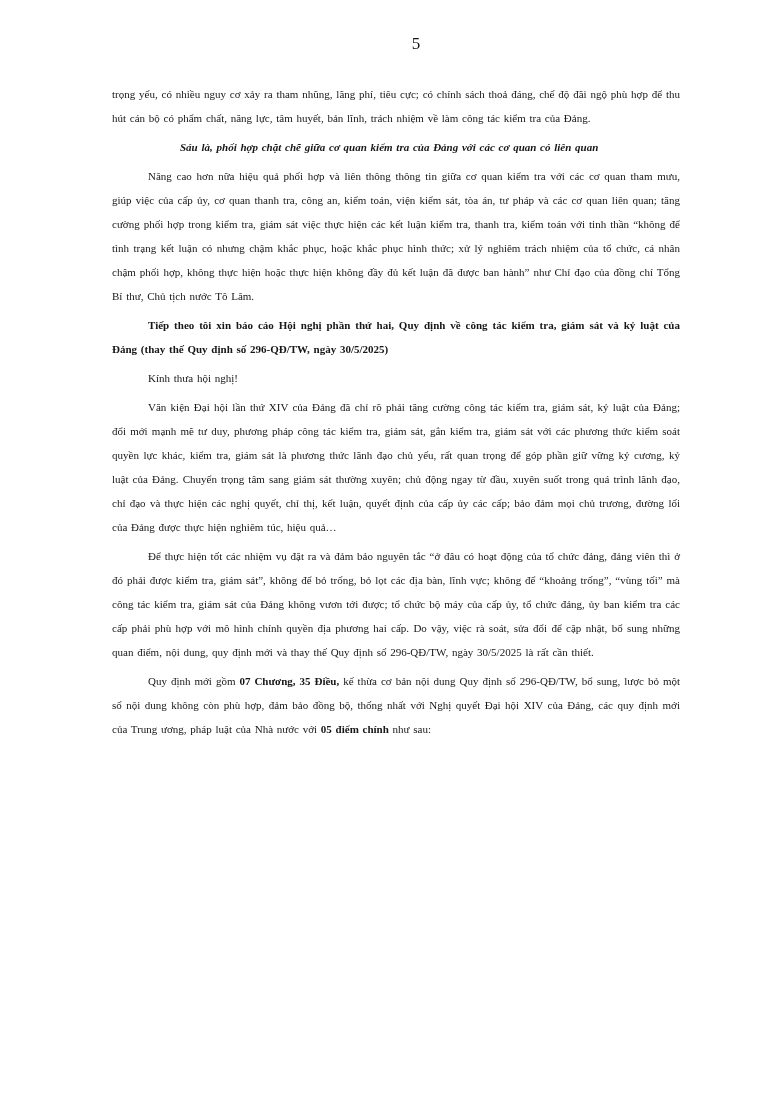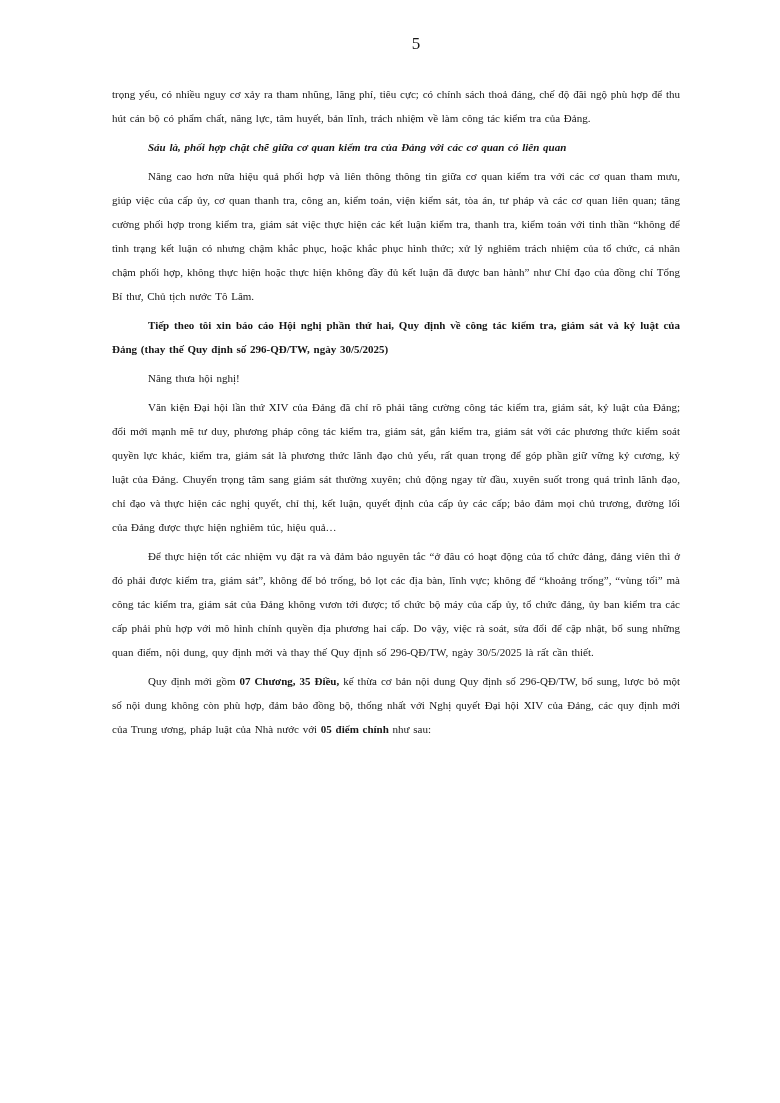--- a/index.html
+++ b/index.html
@@ -38,30 +38,30 @@
     line-height: 24px;
     text-align: justify;
     word-spacing: 1px;
   }
   .para.indent {
     text-indent: 36px;
   }
   .run-regular { font-style: normal; font-weight: normal; }
   .run-italic { }
   .run-bold { font-weight: bold; }
-  .run-bold-italic { font-weight: bold; font-style: italic; }
+  .run-bold-italic { font-weight: bold; font-style: italic; margin-left: 32px; }
 </style>
 </head>
 <body>
 
 <div class="page">
   <div class="page-number">5</div>
   <div class="content">
       <p class="para"><span class="run-regular">trọng yếu, có nhiều nguy cơ xảy ra tham nhũng, lãng phí, tiêu cực; có chính sách thoả đáng, chế độ đãi ngộ phù hợp để thu hút cán bộ có phẩm chất, năng lực, tâm huyết, bản lĩnh, trách nhiệm về làm công tác kiểm tra của Đảng.</span></p>
       <p class="para indent"><span class="run-bold-italic">Sáu là, phối hợp chặt chẽ giữa cơ quan kiểm tra của Đảng với các cơ quan có liên quan</span></p>
       <p class="para indent"><span class="run-regular">Nâng cao hơn nữa hiệu quả phối hợp và liên thông thông tin giữa cơ quan kiểm tra với các cơ quan tham mưu, giúp việc của cấp ủy, cơ quan thanh tra, công an, kiểm toán, viện kiểm sát, tòa án, tư pháp và các cơ quan liên quan; tăng cường phối hợp trong kiểm tra, giám sát việc thực hiện các kết luận kiểm tra, thanh tra, kiểm toán </span><span class="run-italic">với tinh thần “không để tình trạng kết luận có nhưng chậm khắc phục, hoặc khắc phục hình thức; xử lý nghiêm trách nhiệm của tổ chức, cá nhân chậm phối hợp, không thực hiện hoặc thực hiện không đầy đủ kết luận đã được ban hành”</span><span class="run-regular"> như Chỉ đạo của đồng chí Tổng Bí thư, Chủ tịch nước Tô Lâm.</span></p>
       <p class="para indent"><span class="run-bold">Tiếp theo tôi xin báo cáo Hội nghị phần thứ hai, Quy định về công tác kiểm tra, giám sát và kỷ luật của Đảng (thay thế Quy định số 296-QĐ/TW, ngày 30/5/2025)</span></p>
-      <p class="para indent"><span class="run-italic">Nâng thưa hội nghị!</span></p>
+      <p class="para indent"><span class="run-italic">Kính thưa hội nghị!</span></p>
       <p class="para indent"><span class="run-regular">Văn kiện Đại hội lần thứ XIV của Đảng đã chỉ rõ phải tăng cường công tác kiểm tra, giám sát, kỷ luật của Đảng; đổi mới mạnh mẽ tư duy, phương pháp công tác kiểm tra, giám sát, gắn kiểm tra, giám sát với các phương thức kiểm soát quyền lực khác, kiểm tra, giám sát là phương thức lãnh đạo chủ yếu, rất quan trọng để góp phần giữ vững kỷ cương, kỷ luật của Đảng. Chuyển trọng tâm sang giám sát thường xuyên; chủ động ngay từ đầu, xuyên suốt trong quá trình lãnh đạo, chỉ đạo và thực hiện các nghị quyết, chỉ thị, kết luận, quyết định của cấp ủy các cấp; bảo đảm mọi chủ trương, đường lối của Đảng được thực hiện nghiêm túc, hiệu quả…</span></p>
       <p class="para indent"><span class="run-regular">Để thực hiện tốt các nhiệm vụ đặt ra và đảm bảo nguyên tắc “ở đâu có hoạt động của tổ chức đảng, đảng viên thì ở đó phải được kiểm tra, giám sát”, không để bỏ trống, bỏ lọt các địa bàn, lĩnh vực; không để “khoảng trống”, “vùng tối” mà công tác kiểm tra, giám sát của Đảng không vươn tới được; tổ chức bộ máy của cấp ủy, tổ chức đảng, ủy ban kiểm tra các cấp phải phù hợp với mô hình chính quyền địa phương hai cấp. Do vậy, việc rà soát, sửa đổi để cập nhật, bổ sung những quan điểm, nội dung, quy định mới và thay thế Quy định số 296-QĐ/TW, ngày 30/5/2025 là rất cần thiết.</span></p>
       <p class="para indent"><span class="run-regular">Quy định mới gồm </span><span class="run-bold">07 Chương, 35 Điều,</span><span class="run-regular"> kế thừa cơ bản nội dung Quy định số 296-QĐ/TW, bổ sung, lược bỏ một số nội dung không còn phù hợp, đảm bảo đồng bộ, thống nhất với Nghị quyết Đại hội XIV của Đảng, các quy định mới của Trung ương, pháp luật của Nhà nước với </span><span class="run-bold">05 điểm chính</span><span class="run-regular"> như sau:</span></p>
     </div>
 </div>
 
 </body></html>

